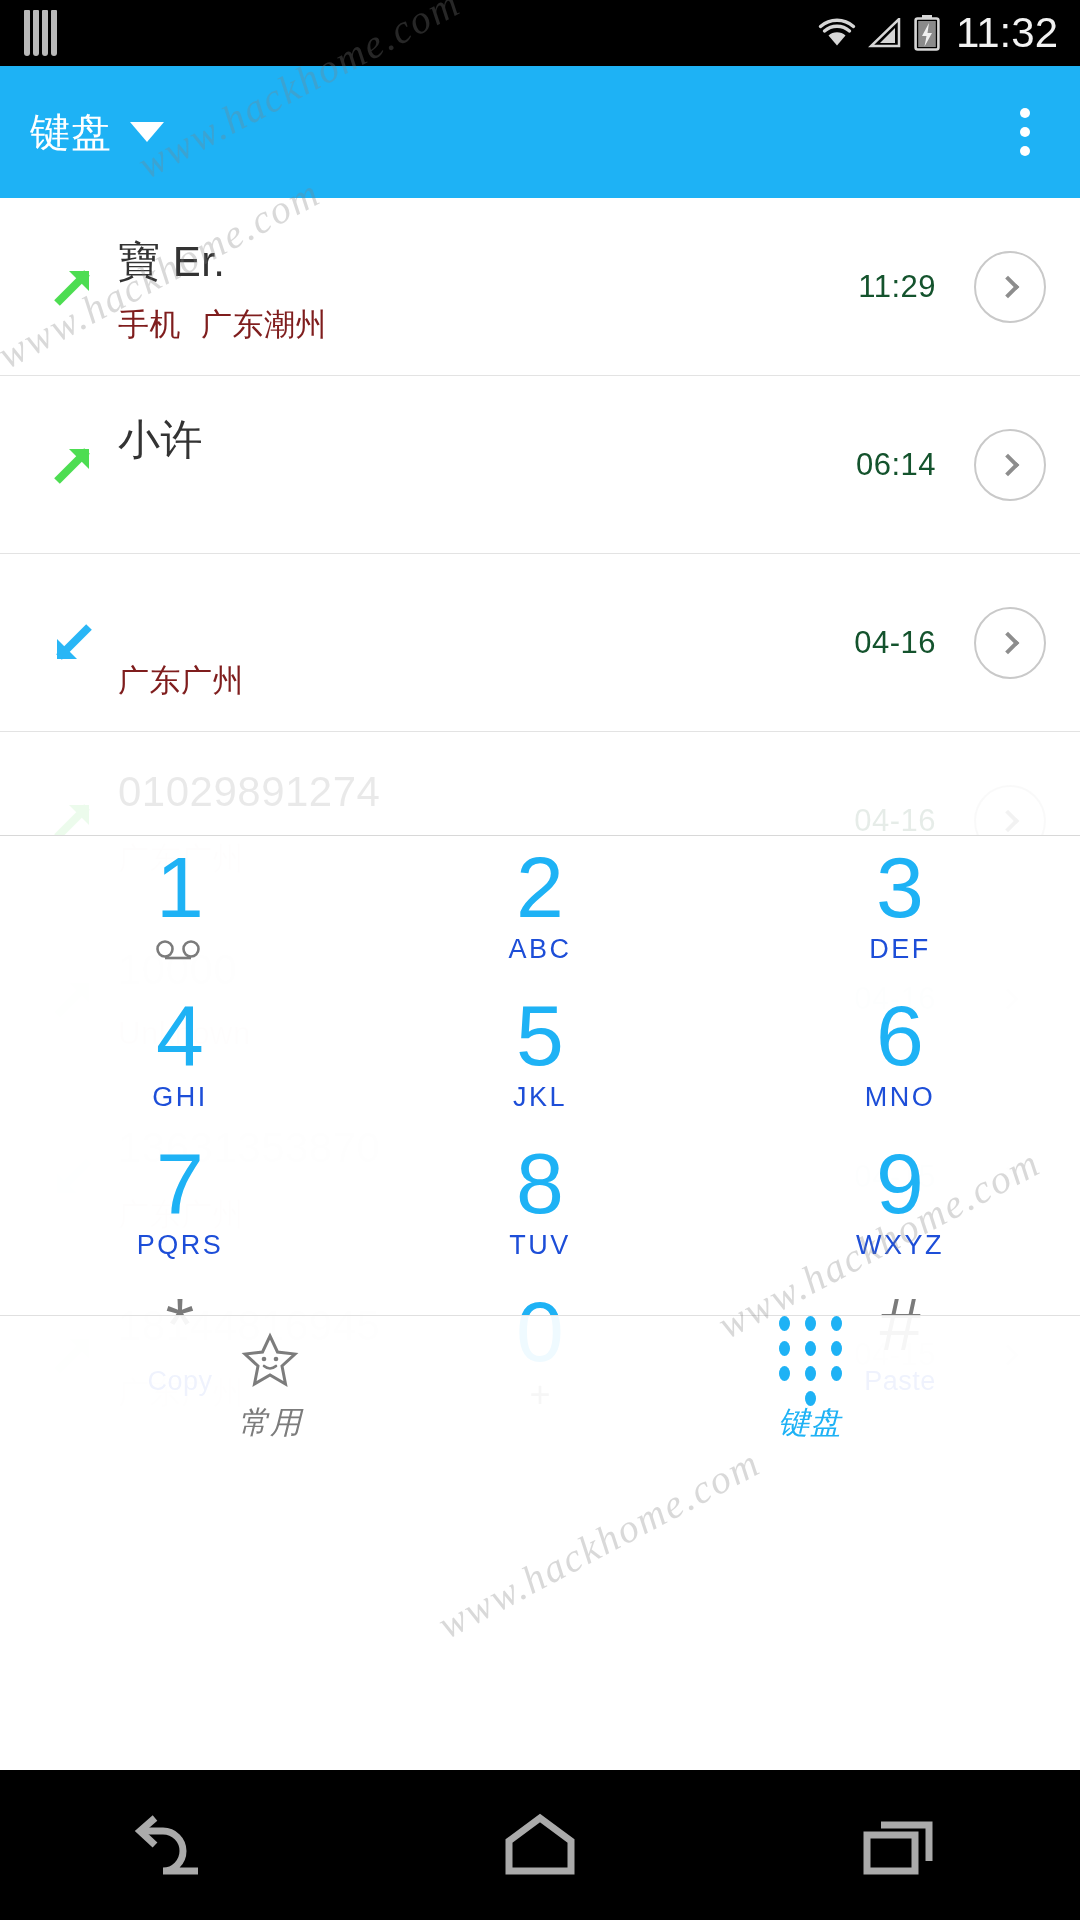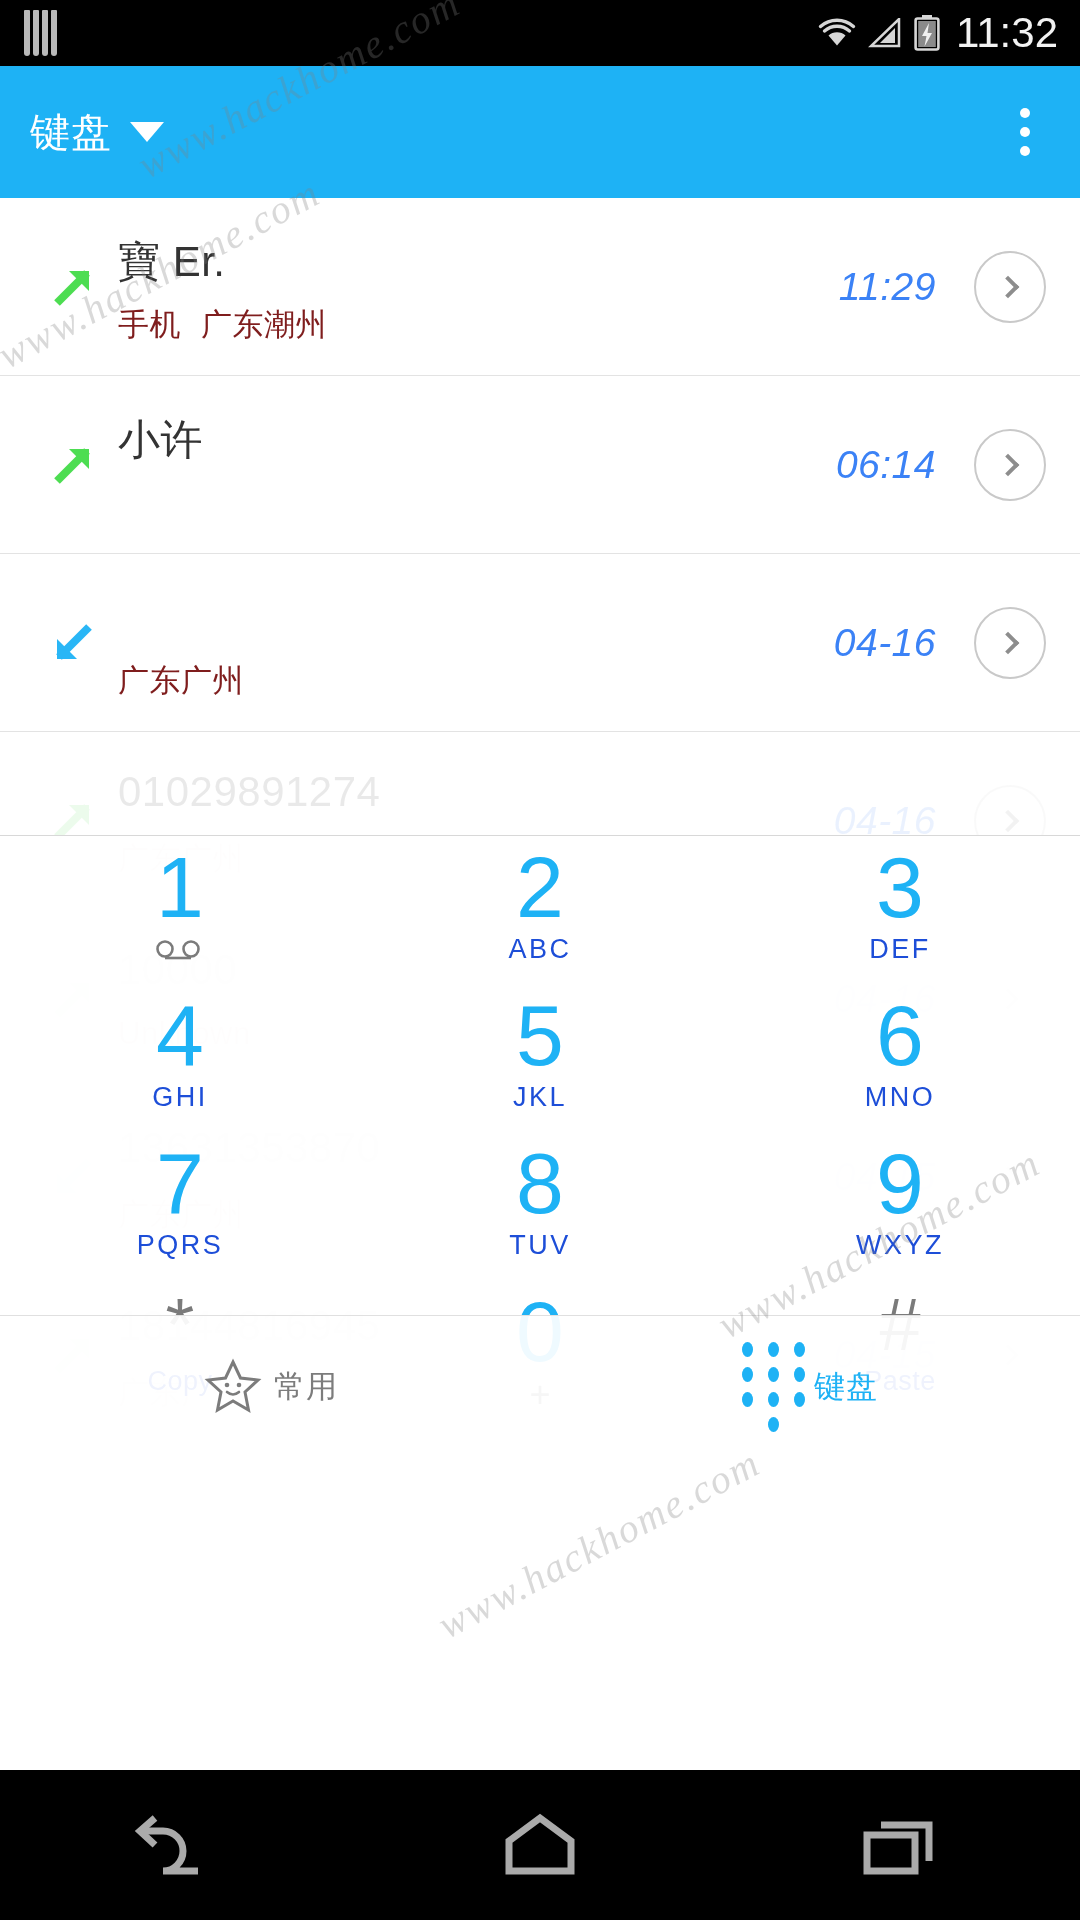--- a/index.html
+++ b/index.html
@@ -56,21 +56,21 @@
     font-size:42px; color:#333333; font-weight:400; letter-spacing:0.5px;
     white-space:nowrap;
   }
   .call-sub{
     position:absolute; left:118px; top:106px;
     font-size:31px; color:#7f1d1d; letter-spacing:0.5px; white-space:nowrap;
   }
   .call-sub .gap{ display:inline-block; width:20px; }
   .call-time{
     position:absolute; right:144px; top:50%; transform:translateY(-50%);
-    font-size:39px; color:#3b82f6; letter-spacing:0.5px;font-style:italic;
+    font-size:31px; color:#14532d; letter-spacing:0.5px;
   }
   .call-detail{
     position:absolute; right:34px; top:50%; transform:translateY(-50%);
     width:72px; height:72px; border:2px solid #c9c9c9; border-radius:50%;
     display:flex; align-items:center; justify-content:center;
   }
   .call-detail .chev{
     width:16px; height:16px; border-right:4px solid #8d8d8d; border-top:4px solid #8d8d8d;
     transform:rotate(45deg); margin-left:-5px;
   }
@@ -92,21 +92,21 @@
   .dp-sub.plus{ font-size:36px; letter-spacing:0; color:#7b7b7b; margin-top:0px;}
   .dp-sub.word{ letter-spacing:0.5px; }
   .vm-icon{ margin-top:10px; width:54px; height:22px; position:relative; }
 
   
   .tabbar{
     position:absolute; left:0; top:1315px; width:1080px; height:143px;
     border-top:1px solid #e0e0e0; background:rgba(255,255,255,0.93);
     display:flex;
   }
-  .tab{ flex:1; display:flex; flex-direction:row; align-items:center; justify-content:center; gap:10px; }
+  .tab{ flex:1; display:flex; flex-direction:column; align-items:center; justify-content:center; gap:10px;font-style:italic; }
   .tab-label{ font-size:31px; color:#7c7c7c; letter-spacing:1px; }
   .tab.active .tab-label{ color:#1eb2f5; }
   .tab-icon{ width:62px; height:62px; position:relative; display:flex; align-items:center; justify-content:center; }
   .dots-icon{ display:grid; grid-template-columns:repeat(3,14px); grid-gap:10px 12px; justify-items:center; }
   .dots-icon i{ width:11px; height:15px; border-radius:50%; background:#1eb2f5; display:block; }
   .dots-icon i.wide{ grid-column:2; }
 
   
   .navbar{
     position:absolute; left:0; top:1770px; width:1080px; height:150px; background:#000;

